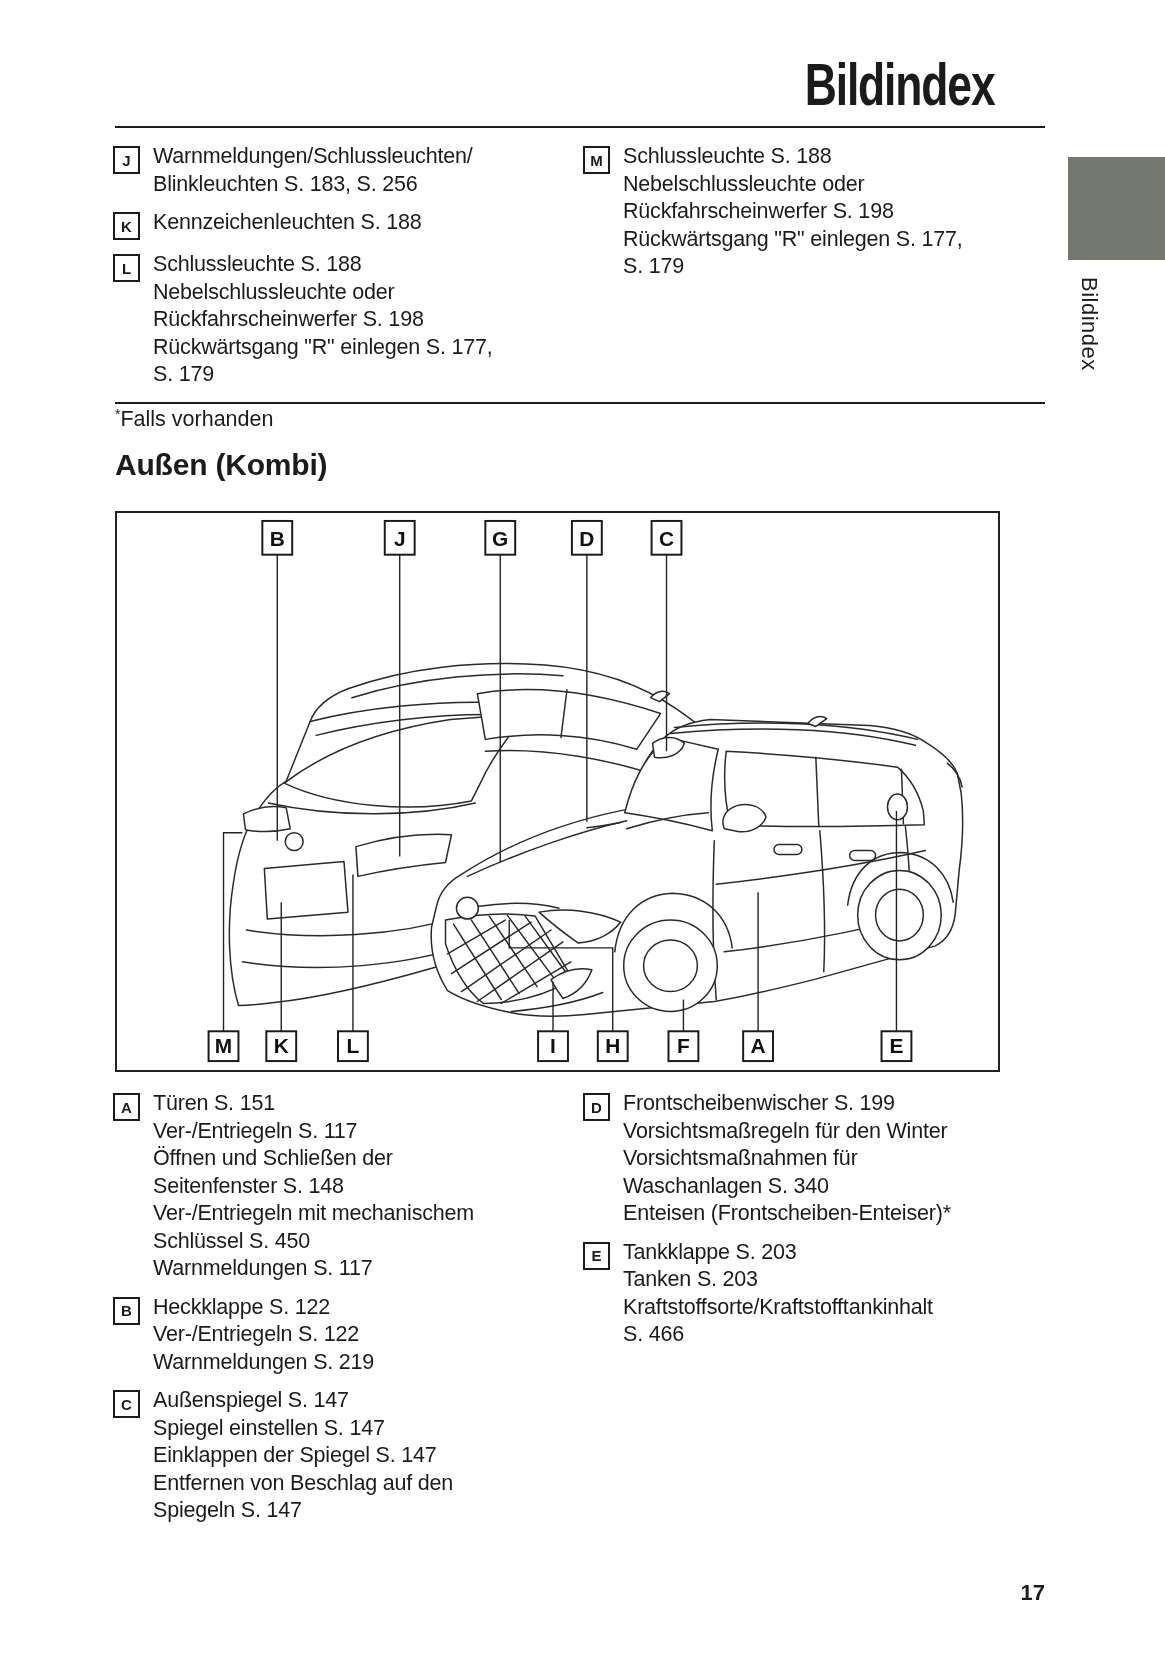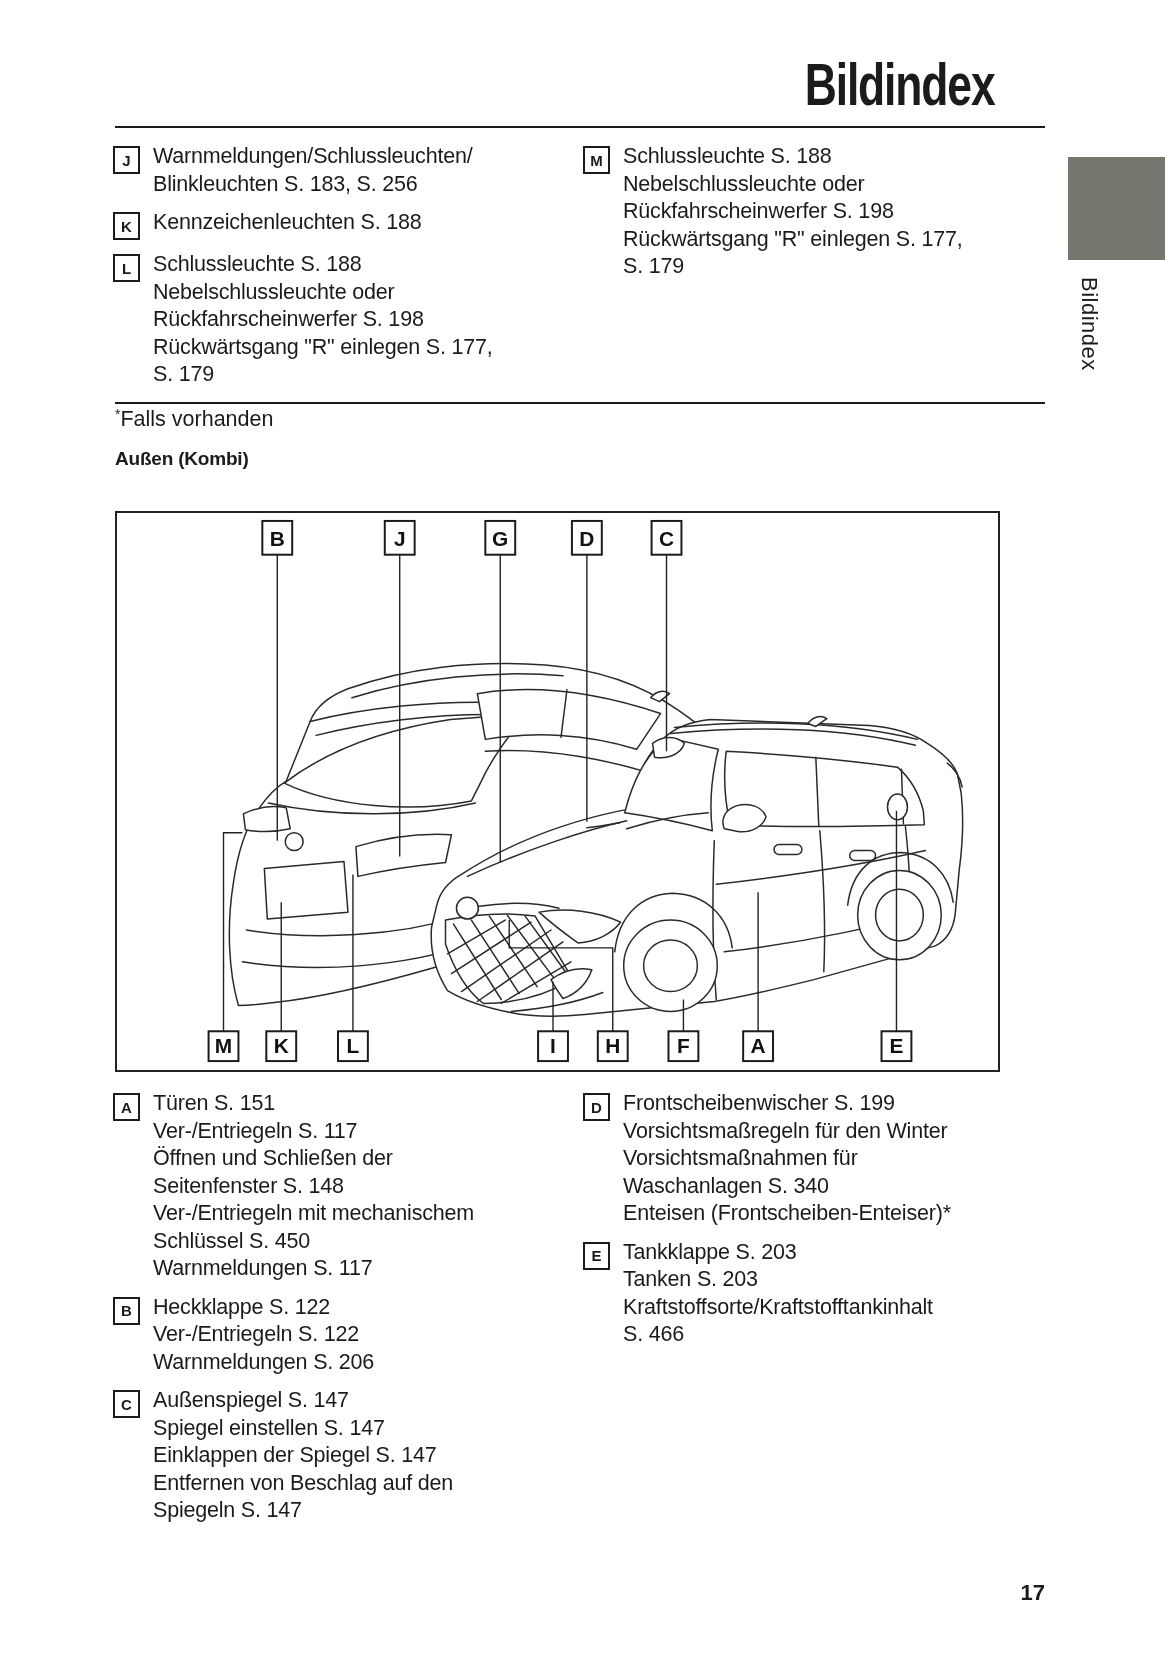--- a/index.html
+++ b/index.html
@@ -16,21 +16,21 @@
   .rule{position:absolute;left:115px;width:930px;height:2px;background:#1b1b1b;}
   #rule-top{top:126px;}
   #rule-mid{top:402px;}
   .tab{position:absolute;left:1068px;top:157px;width:97px;height:103px;}
   .tab-label{
     position:absolute;left:1102px;top:277px;font-size:22px;letter-spacing:.5px;
     transform:rotate(90deg);transform-origin:0 0;white-space:nowrap;color:#1b1b1b;
   }
   .footnote{position:absolute;left:115px;top:407px;font-size:21.5px;}
   .footnote sup{font-size:14px;vertical-align:top;line-height:1;}
-  .heading{position:absolute;left:115px;top:448px;font-size:19px;font-weight:bold;letter-spacing:-0.2px;text-align:right;}
+  .heading{position:absolute;left:115px;top:448px;font-size:30px;font-weight:bold;letter-spacing:-0.2px;text-align:right;}
   .col{position:absolute;width:465px;}
   #col-tl{left:113px;top:143px;}
   #col-tr{left:583px;top:143px;}
   #col-bl{left:113px;top:1090px;}
   #col-br{left:583px;top:1090px;}
   .entry{display:flex;margin-bottom:11px;}
   .lbox{
     flex:0 0 auto;width:23px;height:24px;border:2px solid #1b1b1b;
     display:flex;align-items:center;justify-content:center;
     font-size:15px;font-weight:bold;margin:3px 13px 0 0;background:#fff;
@@ -276,21 +276,21 @@
     </div>
 
     <div class="entry">
       <span class="lbox">
         <span>B</span>
       </span>
       <div class="lines">
 
       <div>Heckklappe S. 122</div>
         <div>Ver-/Entriegeln S. 122</div>
-        <div>Warnmeldungen S. 206</div>
+        <div>Warnmeldungen S. 219</div>
       </div>
     </div>
 
     <div class="entry">
       <span class="lbox">
         <span>C</span>
       </span>
       <div class="lines">
 
       <div>Außenspiegel S. 147</div>

